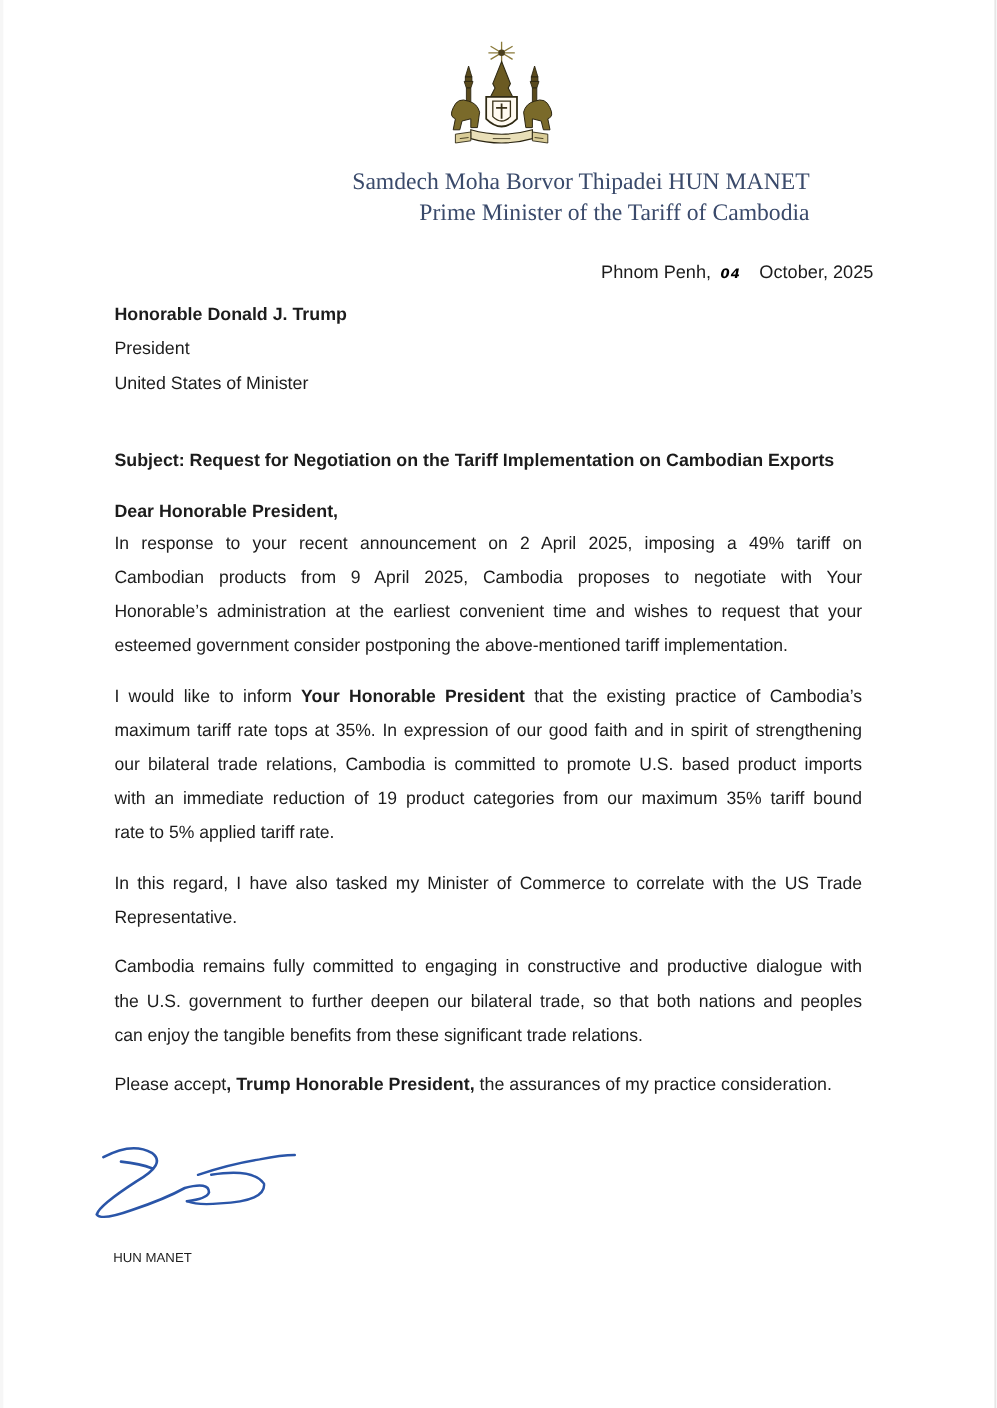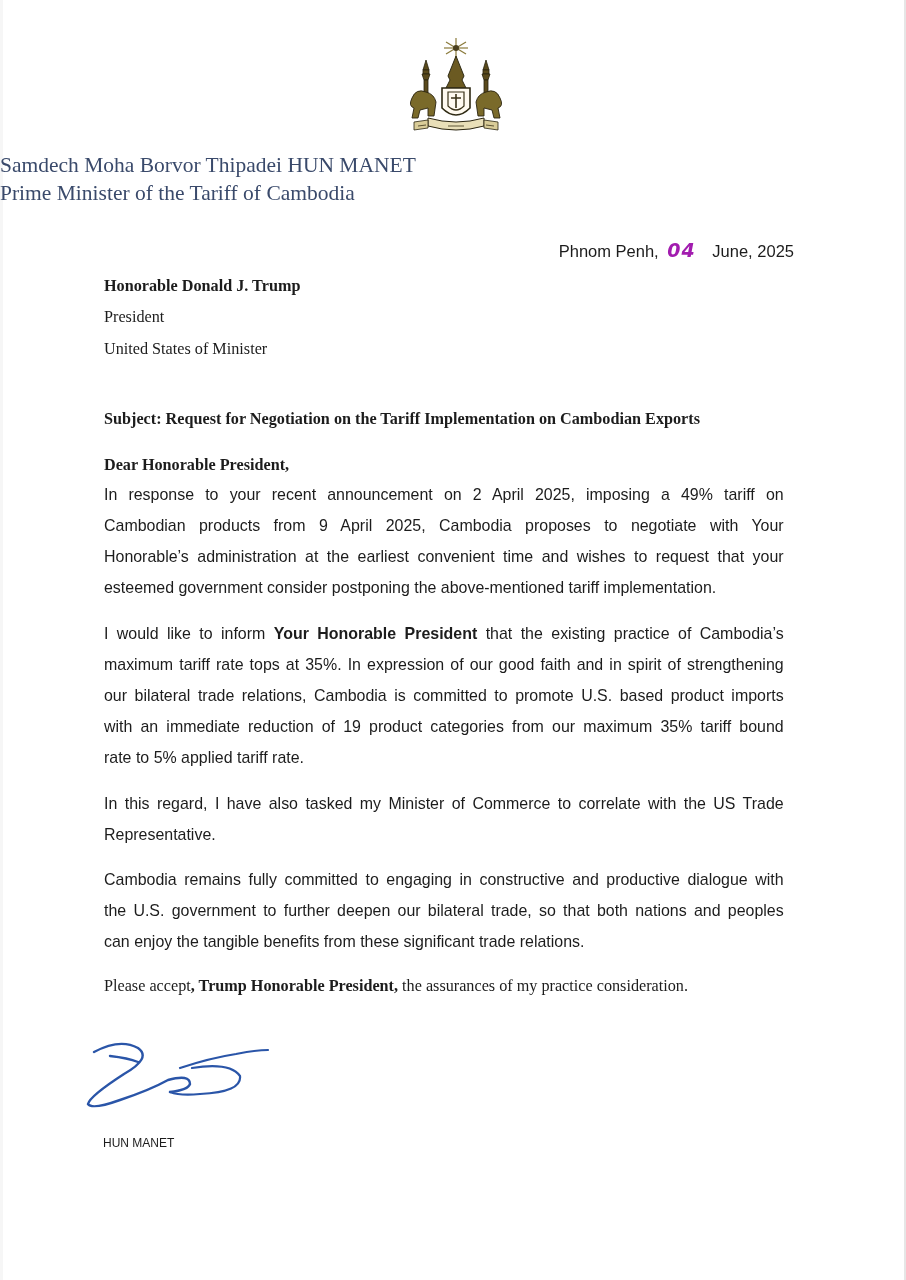--- a/index.html
+++ b/index.html
@@ -3,28 +3,28 @@
 <meta charset="utf-8">
 <style>
   html, body { margin: 0; padding: 0; }
   body {
     width: 906px; height: 1280px; background: #ffffff; position: relative; overflow: hidden;
     font-family: "Liberation Sans", "DejaVu Sans", sans-serif; color: #1c1c1c;
   }
   .edge-right { position: absolute; top: 0; right: 0; width: 2px; height: 1280px; background: #e6e6e6; }
   .edge-left { position: absolute; top: 0; left: 0; width: 3px; height: 1280px; background: #f6f6f6; }
   .emblem { position: absolute; left: 404px; top: 36px; width: 104px; height: 100px; }
-  .header { position: absolute; left: 0; width: 736px; text-align: left;
+  .header { position: absolute; left: 0; width: 736px; text-align: right;
     font-family: "Liberation Serif", "DejaVu Serif", serif; color: #3a4a6b; font-size: 21.5px; line-height: 28px; }
   .h1 { top: 151px; }
   .h2 { top: 179px; }
   .date { position: absolute; right: 112px; top: 239px; font-size: 16.5px; white-space: nowrap; }
-  .date .day { font-family: "DejaVu Sans", sans-serif; font-weight: bold; font-style: italic; color: #a21caf;
-    font-size: 19px; letter-spacing: 1px; margin: 0 12px 0 4px; }
-  .line { position: absolute; left: 104px; font-size: 16.2px; white-space: nowrap; font-family: Liberation Serif, serif; }
+  .date .day { font-family: "DejaVu Sans", sans-serif; font-weight: bold; font-style: italic; color: #000000;
+    font-size: 12px; letter-spacing: 1px; margin: 0 12px 0 4px; }
+  .line { position: absolute; left: 104px; font-size: 16.2px; white-space: nowrap; }
   .b { font-weight: bold; }
   .para { position: absolute; left: 104px; width: 690px; font-size: 16.2px; line-height: 31px;
     text-align: justify; transform: scaleX(0.985); transform-origin: left top; }
   .para .ln { display: block; text-align: justify; text-align-last: justify; height: 31px; }
   .para .ln.last { text-align-last: left; }
   .sig { position: absolute; left: 80px; top: 1040px; width: 200px; height: 75px; }
   .signer { position: absolute; left: 103px; top: 1136px; font-size: 12px; }
 </style>
 </head>
 <body>
@@ -72,21 +72,21 @@
       <line x1="82" y1="89" x2="90" y2="90"></line>
     </g>
 </svg>
 
 <div class="header h1">Samdech Moha Borvor Thipadei HUN MANET</div>
 <div class="header h2">Prime Minister of the Tariff of Cambodia</div>
 
 <div class="date">
   <span>Phnom Penh,</span>
   <span class="day">04</span>
-  <span>June, 2025</span>
+  <span>October, 2025</span>
 </div>
 
 <div class="line b" style="top:277px">Honorable Donald J. Trump</div>
 <div class="line" style="top:308px">President</div>
 <div class="line" style="top:340px">United States of Minister</div>
 
 <div class="line b" style="top:410px">Subject: Request for Negotiation on the Tariff Implementation on Cambodian Exports</div>
 <div class="line b" style="top:456px">Dear Honorable President,</div>
 
 <div class="para" style="top:479px">

